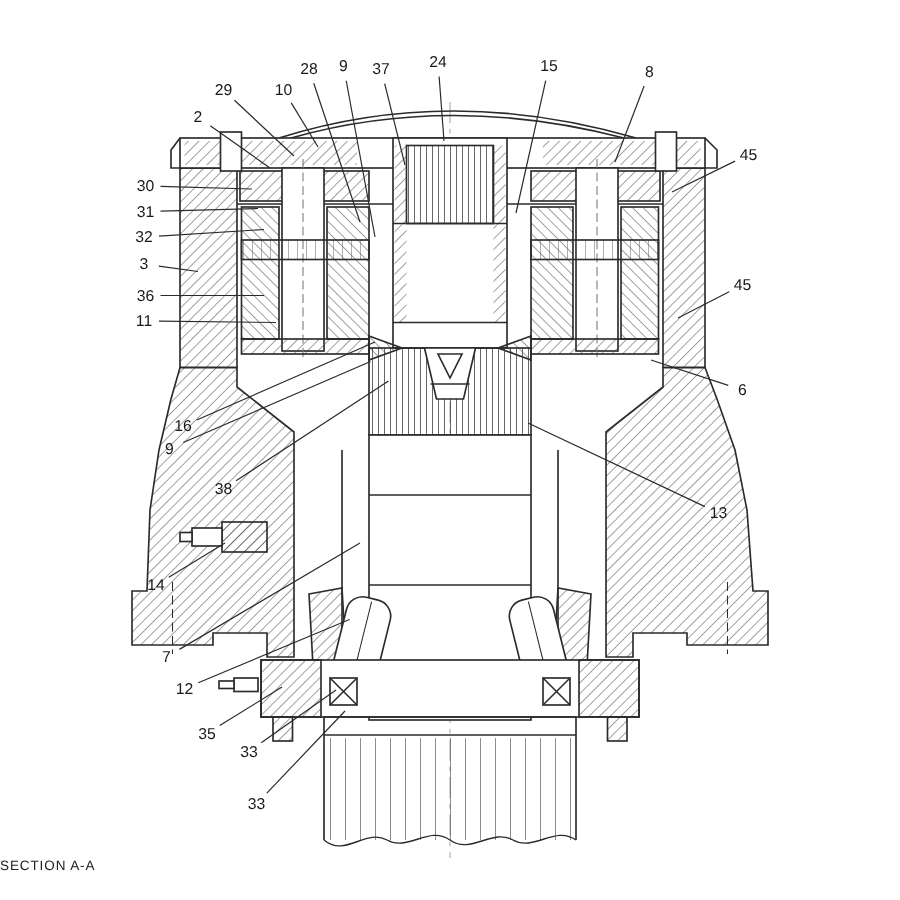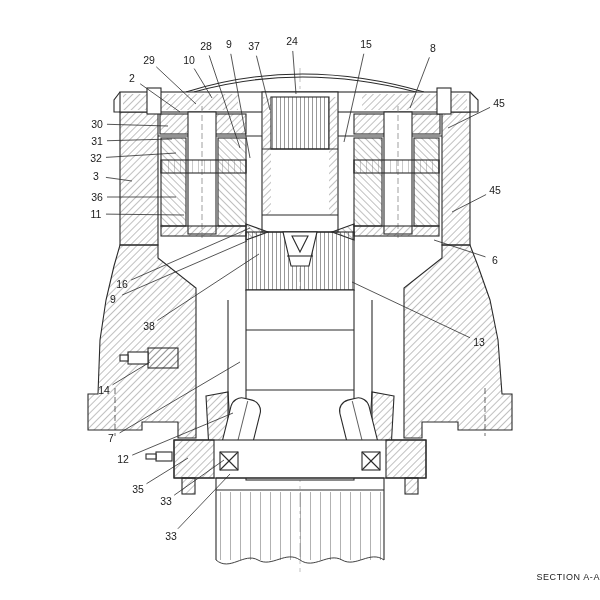--- a/index.html
+++ b/index.html
@@ -1,20 +1,20 @@
 <!DOCTYPE html>
 <html><head>
 <meta charset="utf-8">
 <style>
   html,body{margin:0;padding:0;background:#fff;}
   .page{position:relative;width:600px;height:600px;background:#fff;overflow:hidden;
         font-family:"Liberation Sans",sans-serif;}
   svg{display:block;}
-  .caption{position:absolute;left:0;right:0;top:572px;text-align:right;
-           font-size:9px;letter-spacing:.6px;color:#222;padding-left:33px;}
+  .caption{position:absolute;left:0;right:12px;top:572px;text-align:left;
+           font-size:9px;letter-spacing:.6px;color:#222;}
   #callout-layer text{font:10.5px "Liberation Sans",sans-serif;fill:#1a1a1a;text-anchor:middle;}
   #callout-layer line{stroke:#2b2b2b;stroke-width:.8;}
   .ln{stroke:#2b2b2b;stroke-width:1.1;fill:none;}
 </style>
 </head>
 <body>
 
 <div class="page">
 
 <svg width="600" height="600" viewBox="0 0 600 600">

